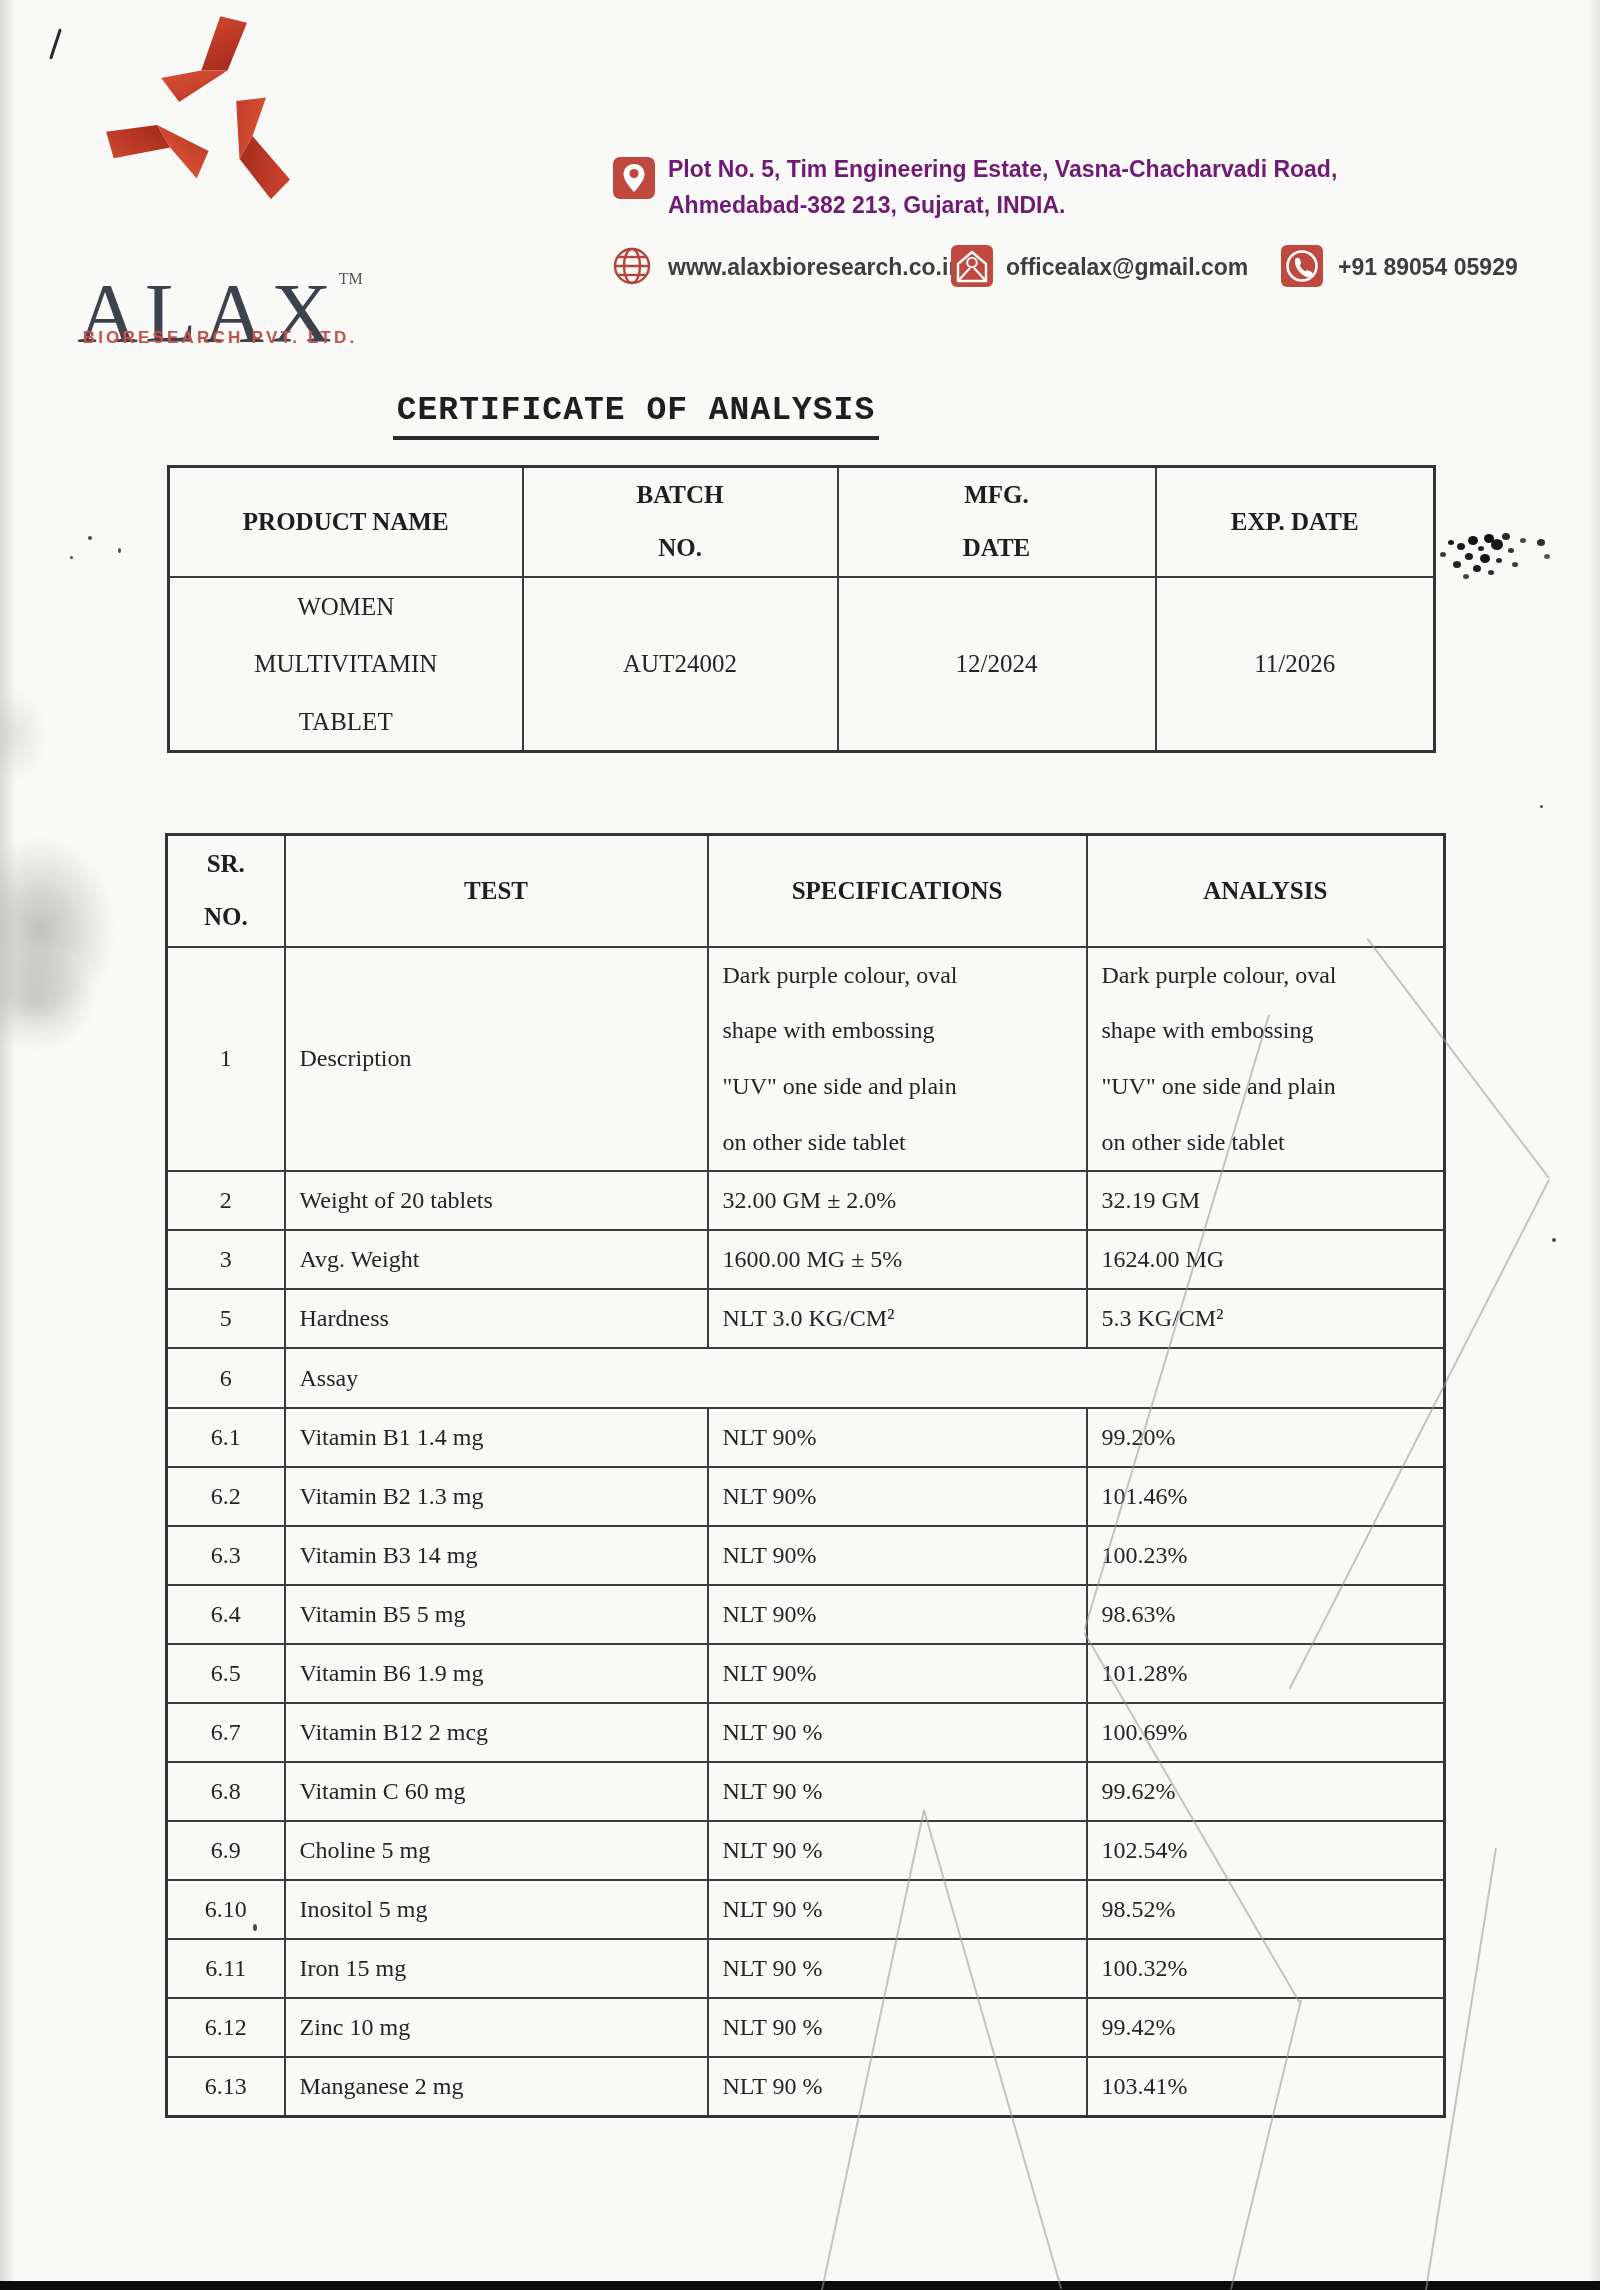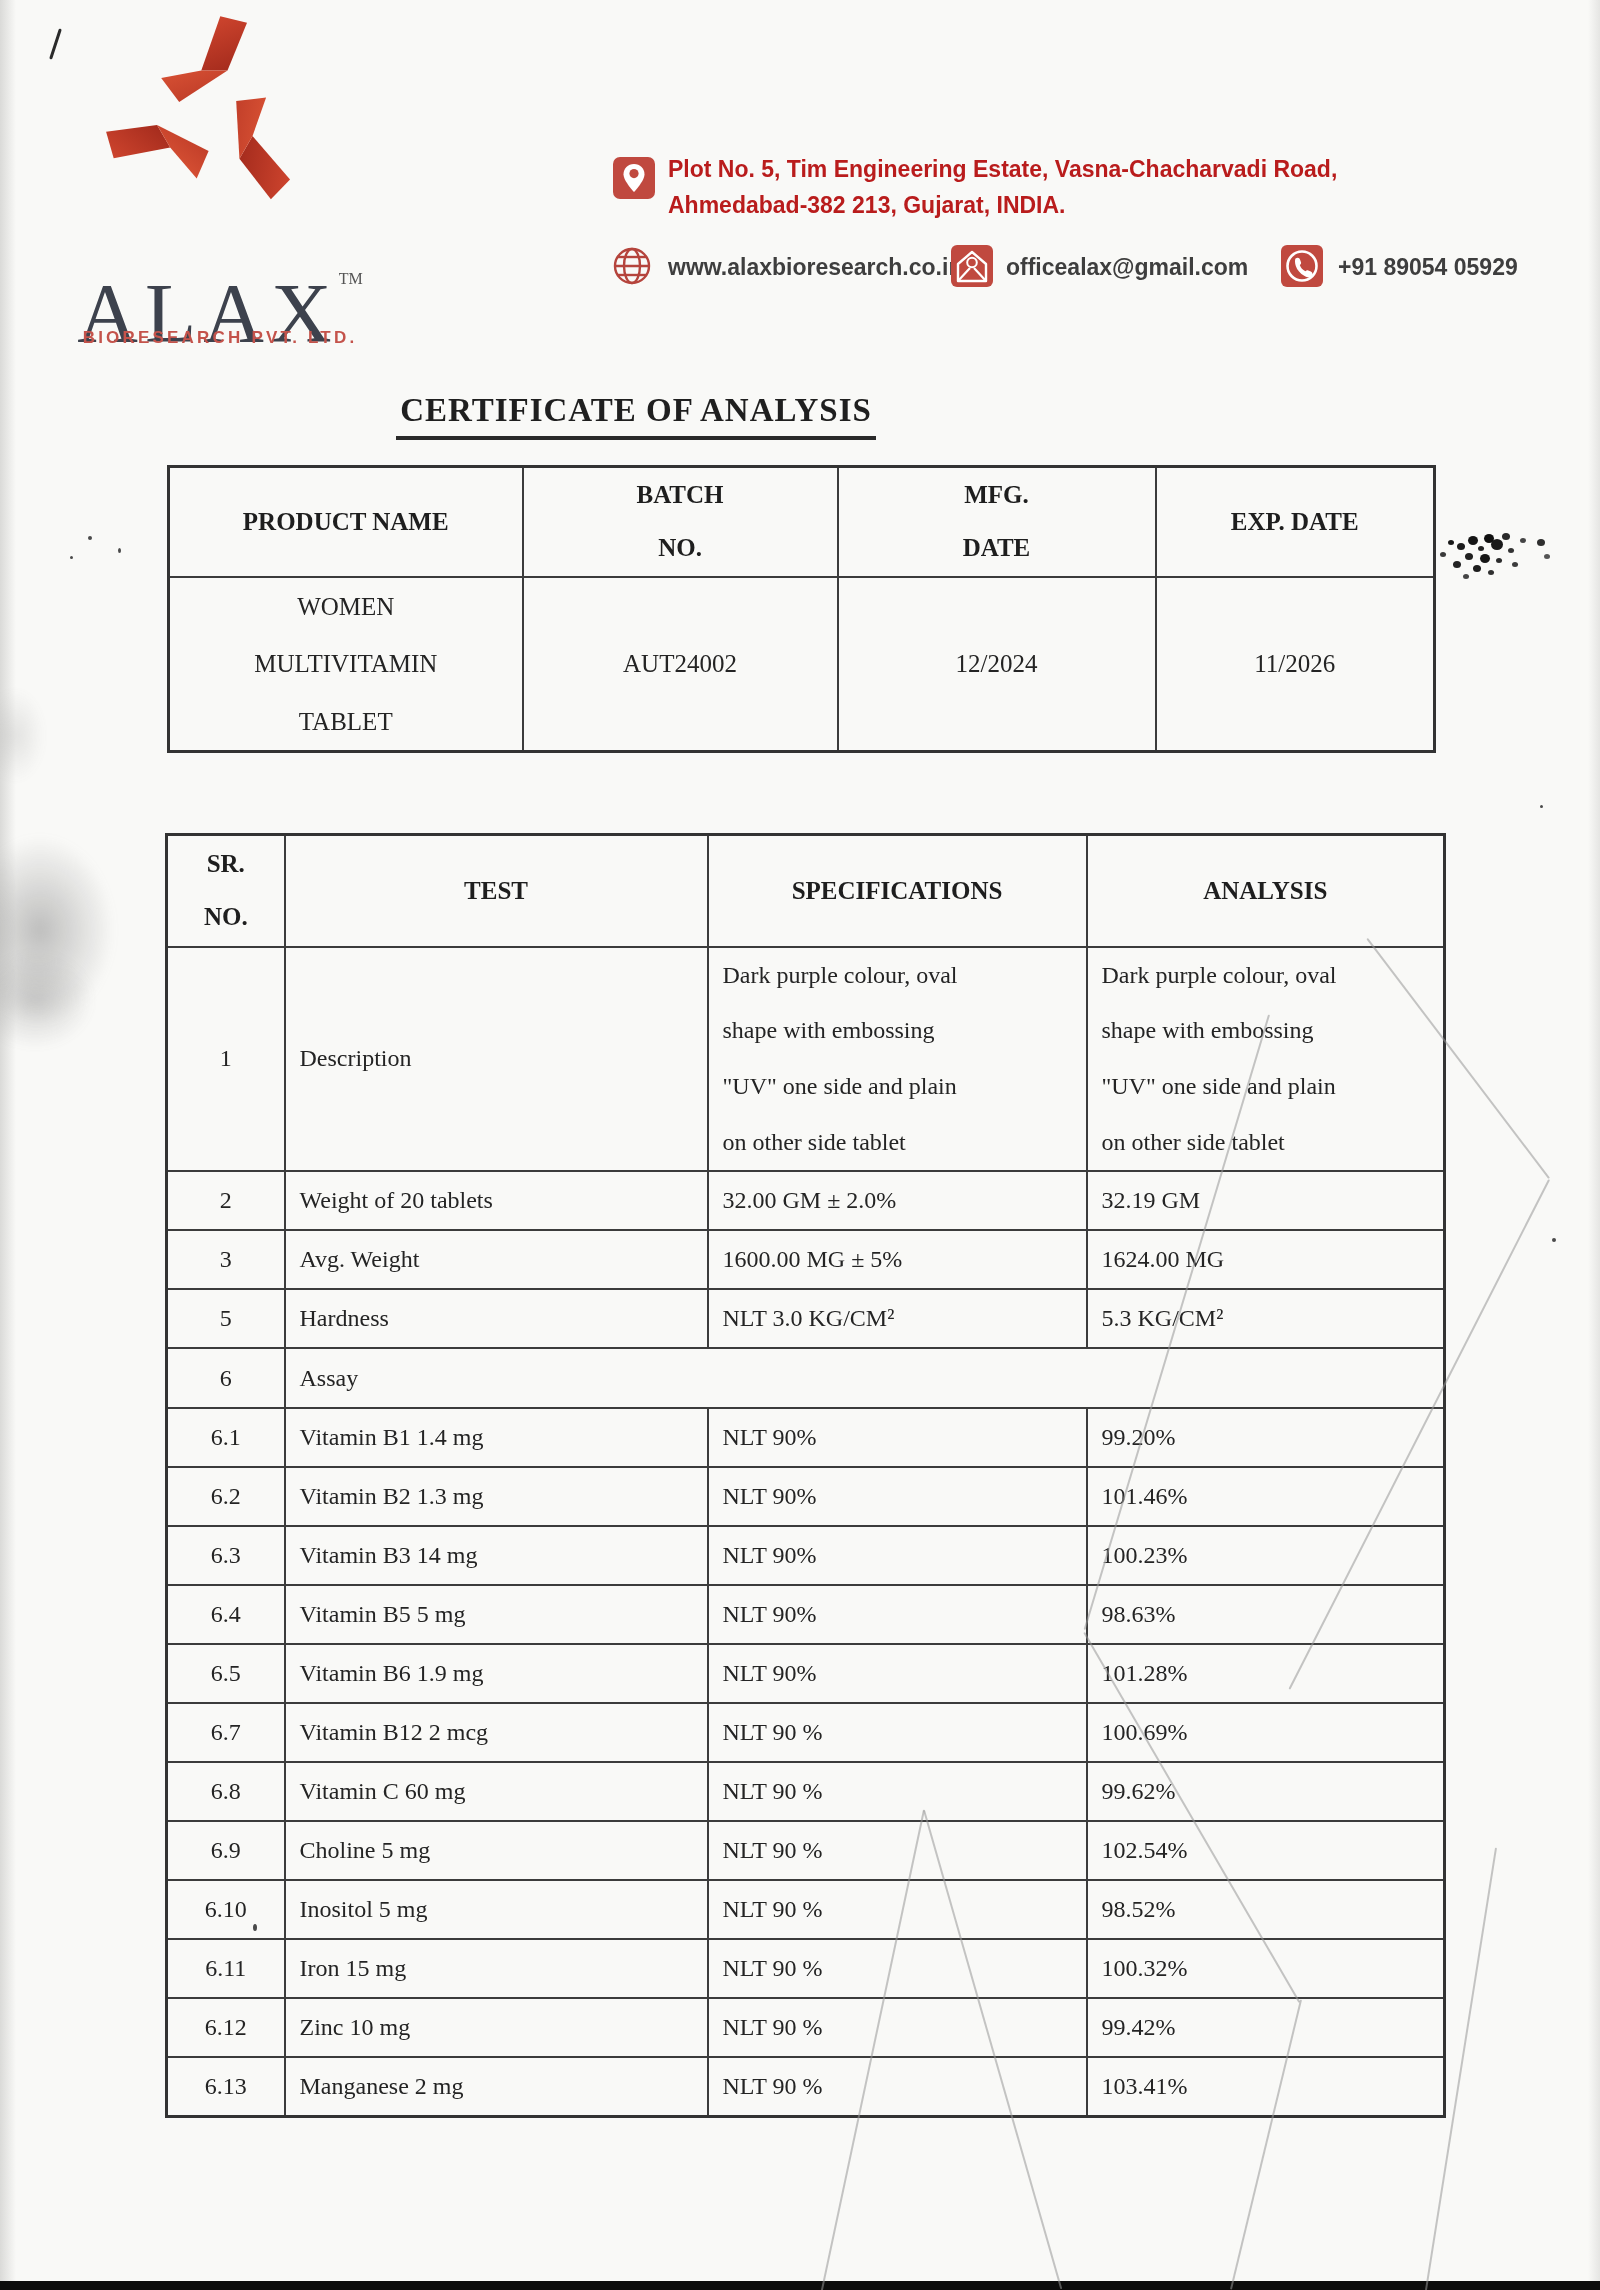--- a/index.html
+++ b/index.html
@@ -14,25 +14,25 @@
   .wordmark { position:absolute; left:70px; top:222px; width:300px; text-align:center;
     font-family:"Liberation Serif", serif; font-size:84px; letter-spacing:7px;
     color:#3d424d; font-weight:500;margin-top:43px; }
   .wordmark sup { font-size:16px; letter-spacing:0; vertical-align:58px; color:#555; }
   .logo-sub { position:absolute; left:70px; top:328px; width:300px; text-align:center;
     font-family:"Liberation Sans", sans-serif; font-size:17px; font-weight:bold;
     letter-spacing:3.2px; color:#c4534b; }
   .contact-icon { position:absolute; width:44px; height:44px; }
   .address { position:absolute; left:668px; top:152px; width:720px;
     font-family:"Liberation Sans", sans-serif; font-size:23px; font-weight:600;
-    color:#b91c1c; line-height:1.55; }
+    color:#701a75; line-height:1.55; }
   .contact-text { position:absolute; font-family:"Liberation Sans", sans-serif;
     font-size:23px; font-weight:600; color:#3e3e3e; }
   
-  .title-wrap { position:absolute; left:0; top:392px; width:1272px; text-align:center; }
+  .title-wrap { position:absolute; left:0; top:392px; width:1272px; text-align:center;font-family:Liberation Mono, monospace; }
   .title { display:inline-block; font-size:33px; font-weight:bold; color:#1f1f1f;
     letter-spacing:1px; border-bottom:4px solid #2a2a2a; padding:0 4px 7px 4px; }
   
   table { position:absolute; border-collapse:collapse; table-layout:fixed; }
   td, th { border:2px solid #3c3c3c; font-weight:normal; overflow:hidden; }
   .t1 { left:167px; top:465px; width:1266px; border:3px solid #333; }
   .t2 { left:165px; top:793px; width:1278px; border:3px solid #333;margin-top:40px; }
   th { font-weight:bold; font-size:25px; color:#1e1e1e; text-align:center; vertical-align:middle; }
   .th-lines div { line-height:2.1; }
   .t1 td { font-size:25px; text-align:center; vertical-align:middle; color:#242424;border-radius:19px; }

